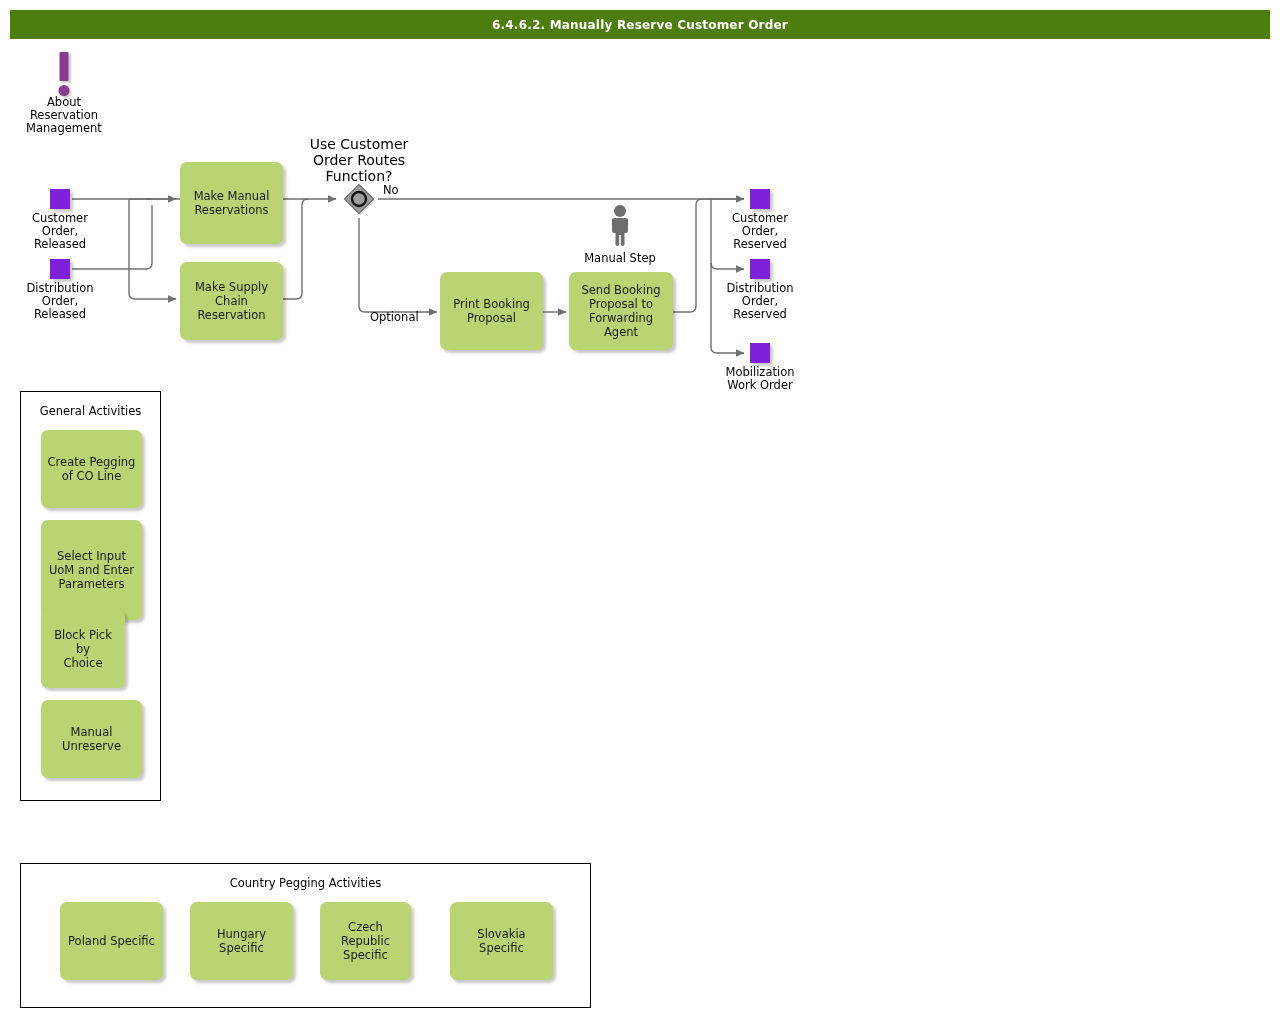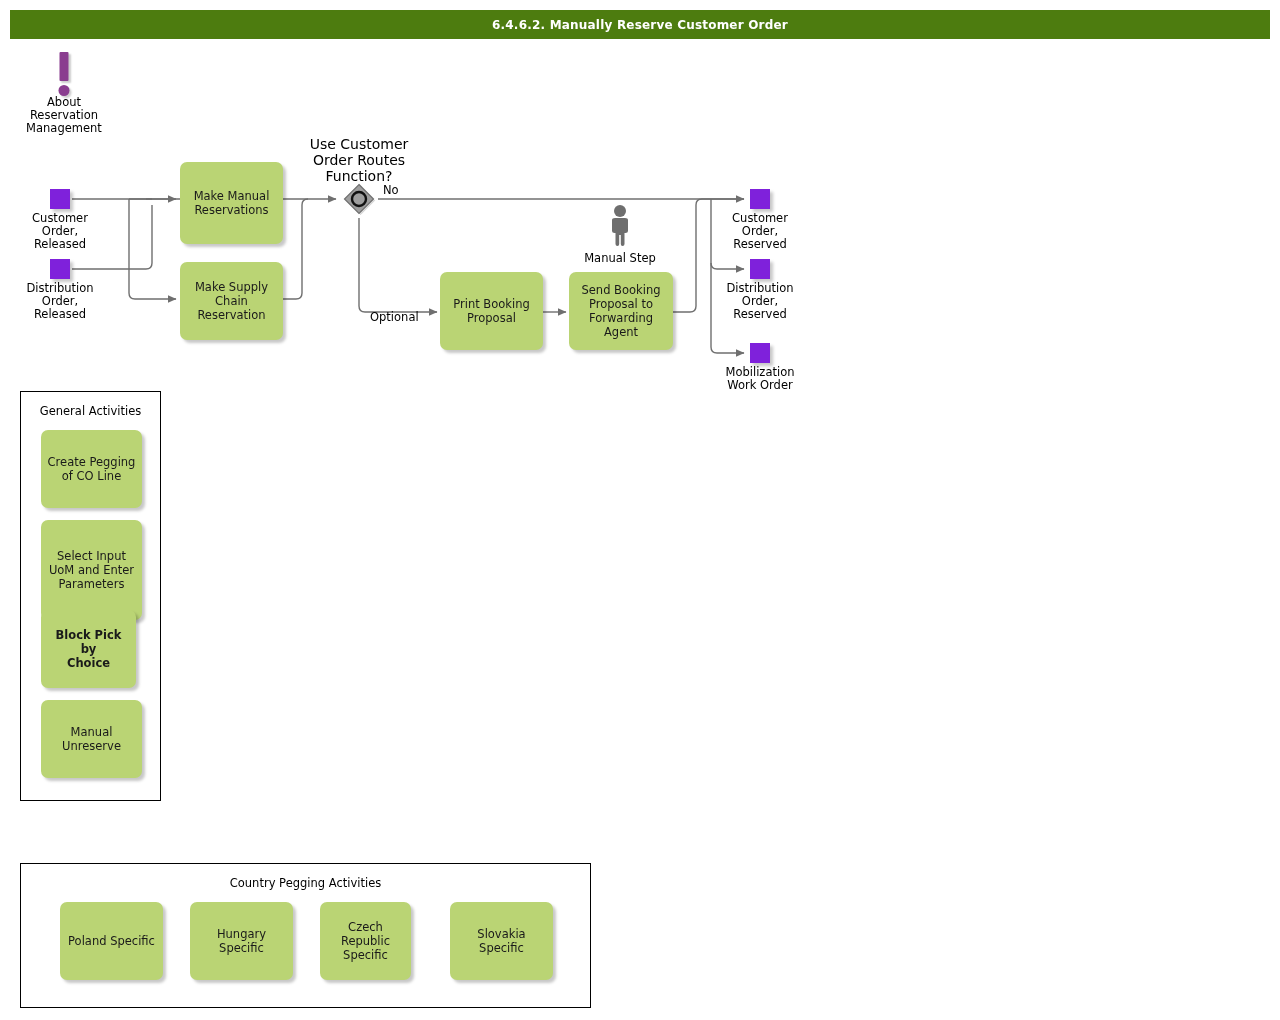--- a/index.html
+++ b/index.html
@@ -336,21 +336,21 @@
       <span style="white-space:pre-line">Create Pegging
 of CO Line</span>
     </div>
 
     <div class="node activity" style="left:20px; top:128px; width:101px; height:100px;">
       <span style="white-space:pre-line">Select Input
 UoM and Enter
 Parameters</span>
     </div>
 
-    <div class="node activity" style="left:20px; top:218px; width:95px; height:78px;font-weight:bold;">
+    <div class="node activity" style="left:20px; top:218px; width:84px; height:78px;">
       <span style="white-space:pre-line">Block Pick by
 Choice</span>
     </div>
 
     <div class="node activity" style="left:20px; top:308px; width:101px; height:78px;">
       <span style="white-space:pre-line">Manual
 Unreserve</span>
     </div>
   </div>
 

